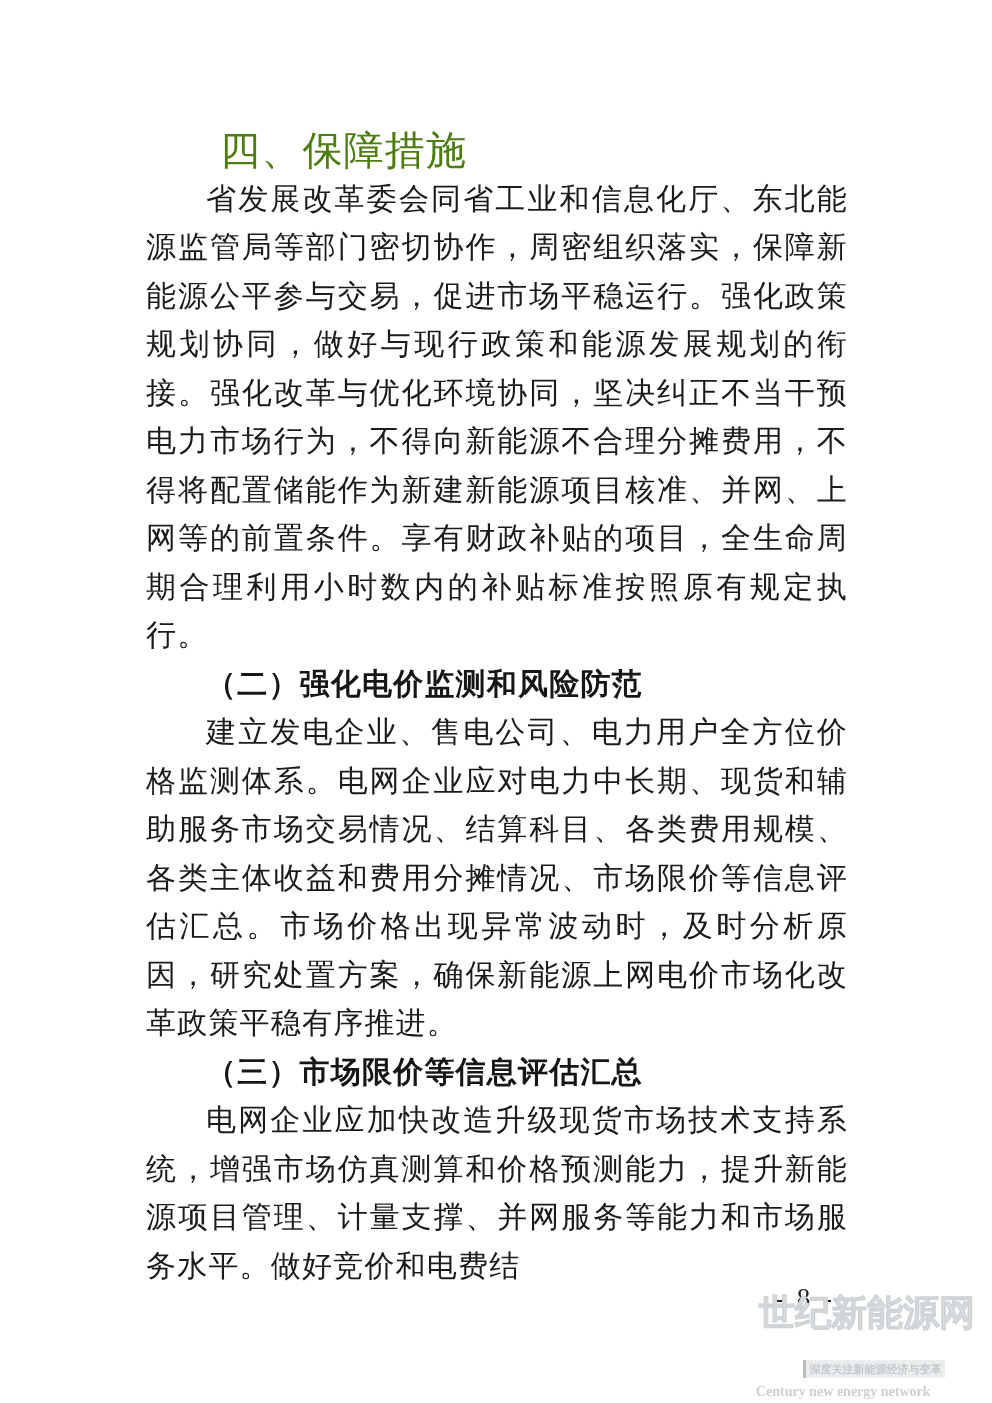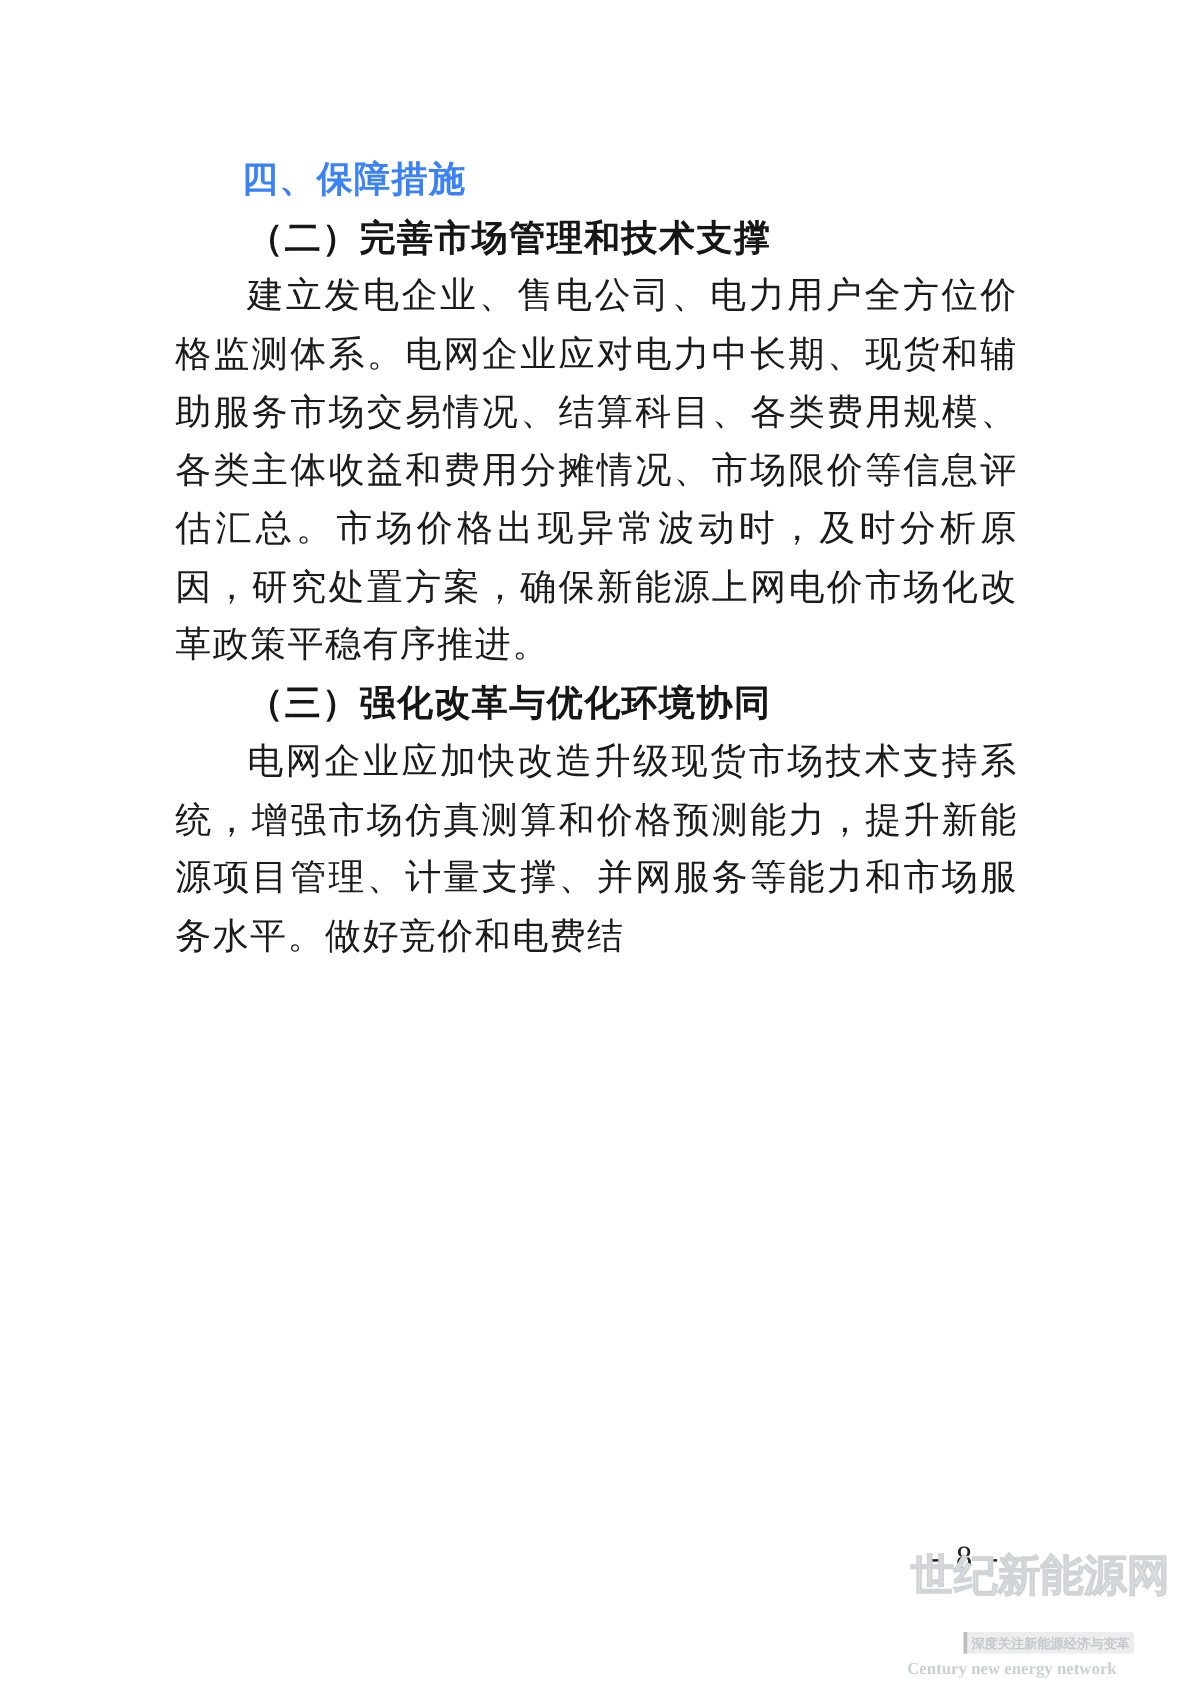--- a/index.html
+++ b/index.html
@@ -28,23 +28,23 @@
   .para {
     margin: 0;
     text-indent: 2em;
     text-align: justify;
     text-justify: inter-character;
   }
   .heading-1 {
     margin: 0;
     text-indent: 1.85em;
     font-family: "Liberation Sans", "DejaVu Sans", sans-serif;
-    font-weight: bold;
-    font-size: 30px;
-    color: #3b82f6;
+    font-weight: normal;
+    font-size: 40px;
+    color: #4d7c0f;
   }
   .heading-2 {
     margin: 0;
     text-indent: 2em;
     font-weight: 600;
     color: #161616;
   }
   .page-number {
     position: absolute;
     top: 1283px;
@@ -104,23 +104,24 @@
     white-space: nowrap;
   }
 </style>
 </head>
 <body>
 
 <div class="page">
 
   <div class="doc-content">
     <p class="heading-1">四、保障措施</p>
-    <p class="heading-2">（二）完善市场管理和技术支撑</p>
+    <p class="para">省发展改革委会同省工业和信息化厅、东北能源监管局等部门密切协作，周密组织落实，保障新能源公平参与交易，促进市场平稳运行。强化政策规划协同，做好与现行政策和能源发展规划的衔接。强化改革与优化环境协同，坚决纠正不当干预电力市场行为，不得向新能源不合理分摊费用，不得将配置储能作为新建新能源项目核准、并网、上网等的前置条件。享有财政补贴的项目，全生命周期合理利用小时数内的补贴标准按照原有规定执行。</p>
+    <p class="heading-2">（二）强化电价监测和风险防范</p>
     <p class="para">建立发电企业、售电公司、电力用户全方位价格监测体系。电网企业应对电力中长期、现货和辅助服务市场交易情况、结算科目、各类费用规模、各类主体收益和费用分摊情况、市场限价等信息评估汇总。市场价格出现异常波动时，及时分析原因，研究处置方案，确保新能源上网电价市场化改革政策平稳有序推进。</p>
-    <p class="heading-2">（三）强化改革与优化环境协同</p>
+    <p class="heading-2">（三）市场限价等信息评估汇总</p>
     <p class="para">电网企业应加快改造升级现货市场技术支持系统，增强市场仿真测算和价格预测能力，提升新能源项目管理、计量支撑、并网服务等能力和市场服务水平。做好竞价和电费结</p>
   </div>
 
   <div class="page-number">- 8 -</div>
 
   <div class="wm-bar">
     <span class="wm-bar-text">深度关注新能源经济与变革</span>
   </div>
   <div class="wm-main">世纪新能源网</div>
   <div class="wm-en">Century new energy network</div>

